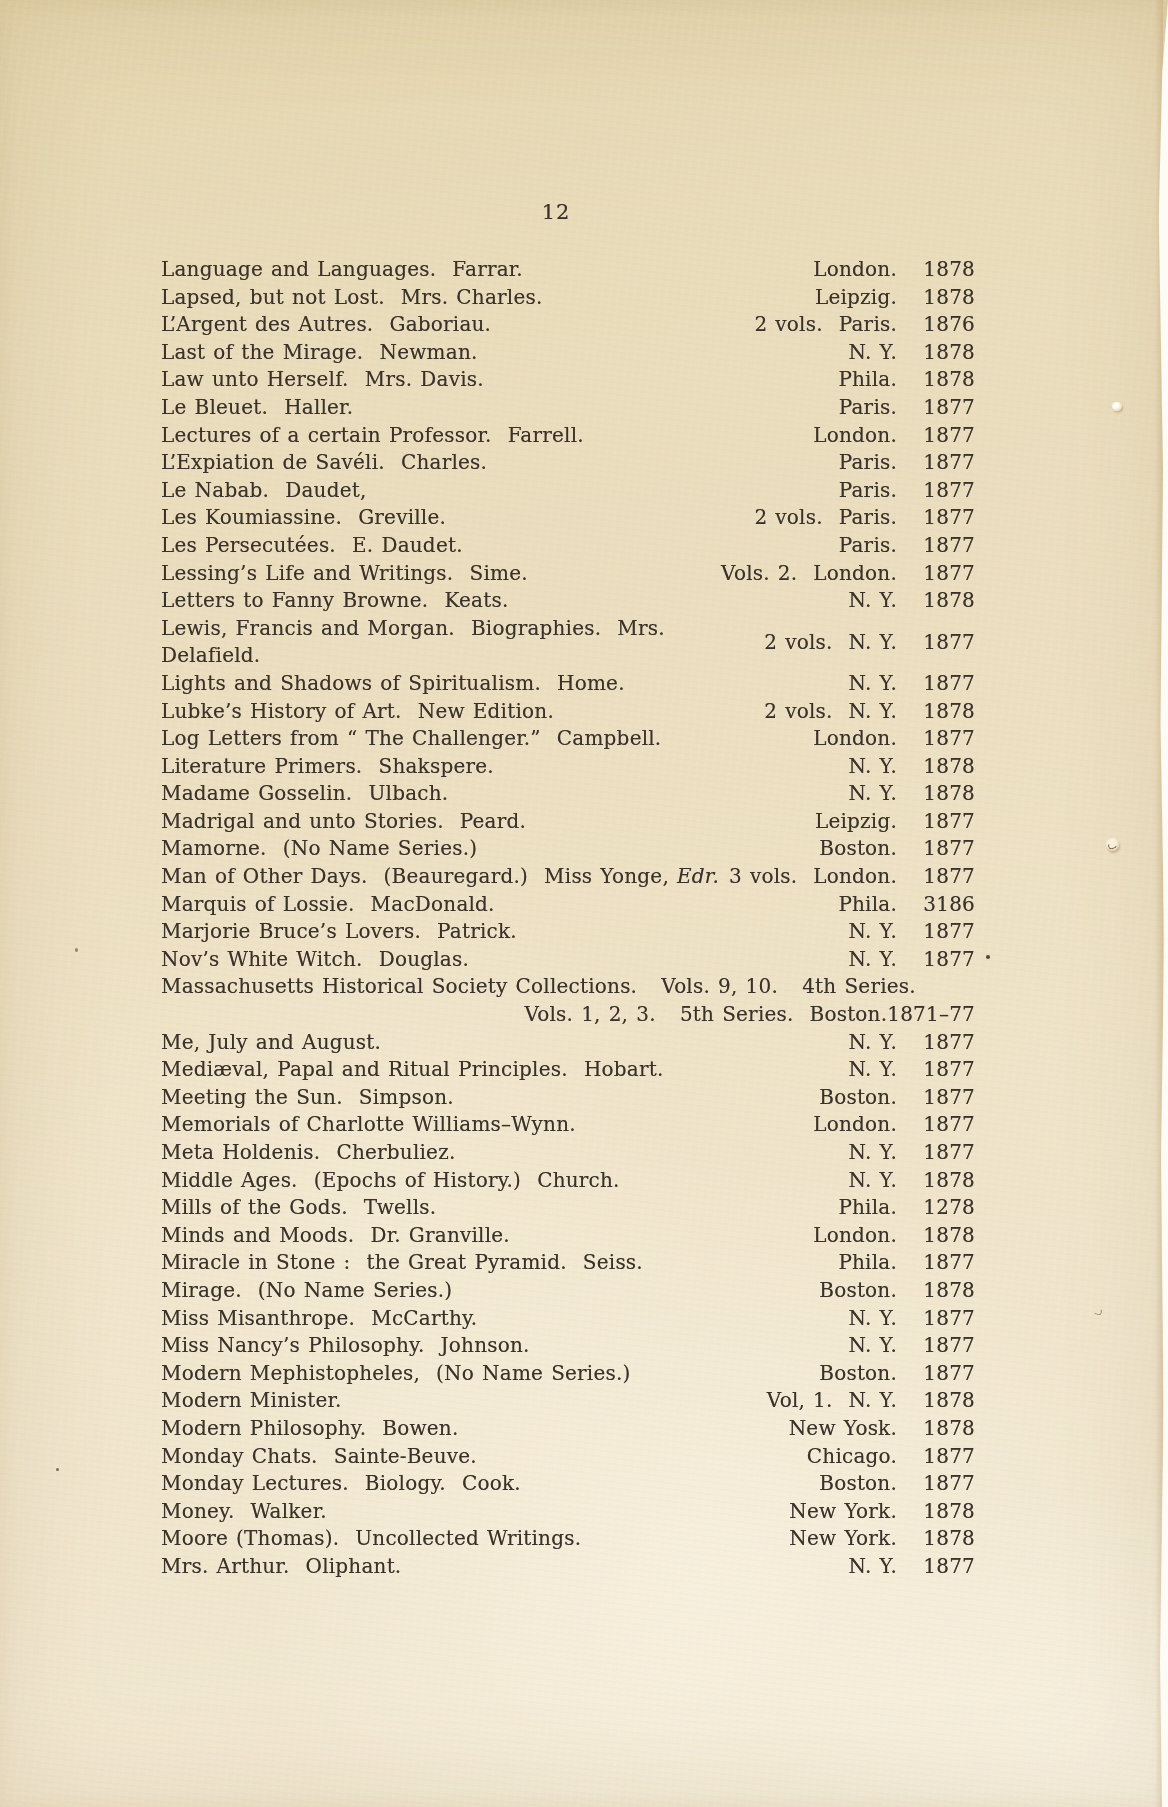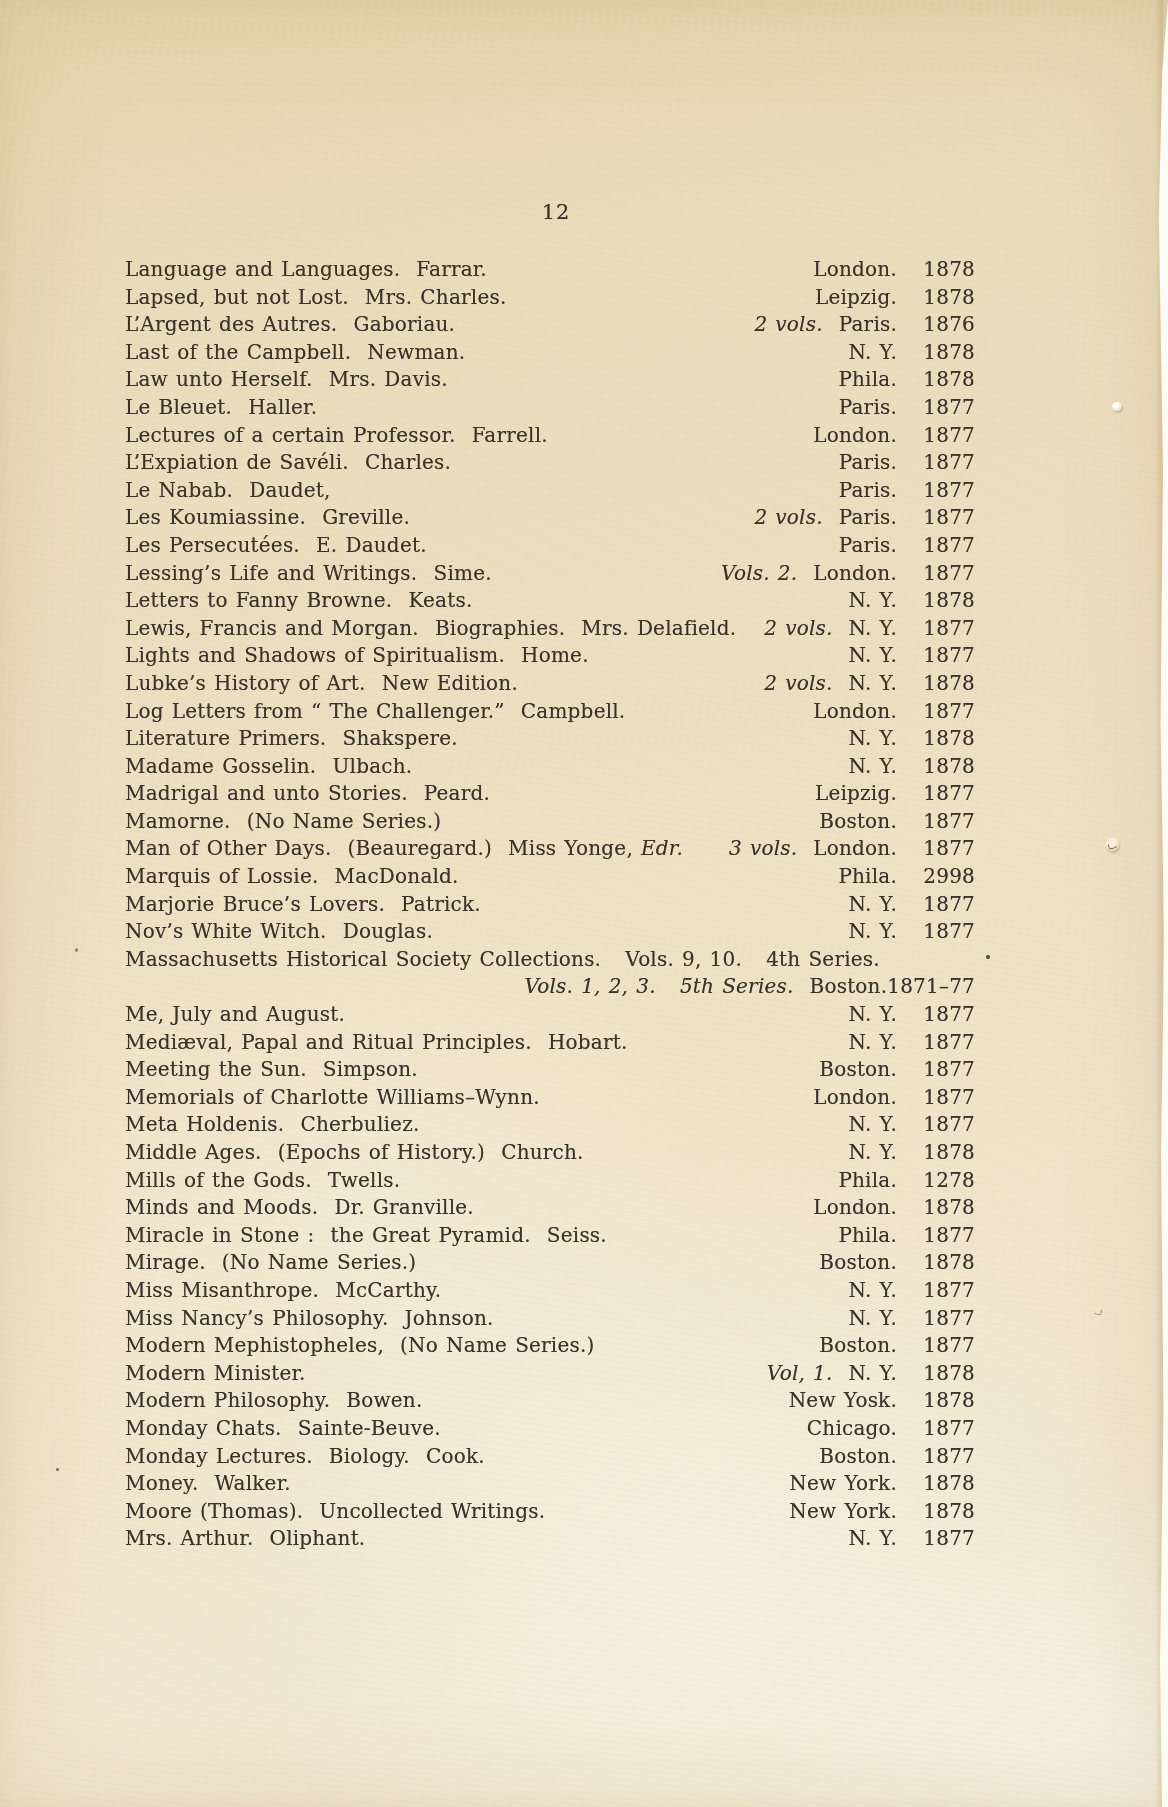--- a/index.html
+++ b/index.html
@@ -37,24 +37,24 @@
     position:absolute; top:200px; left:125px; width:850px; padding-left:12px;
     text-align:center; font-size:21px; letter-spacing:1px;
     color:var(--ink); text-shadow:0 0 .6px rgba(56,50,42,.55);
   }
   .catalog {
     position:absolute; top:256px; left:125px; width:850px;
     font-size:20px; line-height:27.6px; color:var(--ink);
     letter-spacing:.2px; word-spacing:1.5px;
     text-shadow:0 0 .6px rgba(56,50,42,.5);
   }
-  .row { display:flex; align-items:center; }
+  .row { display:flex; align-items:center;margin-left:36px; }
   .row .title { flex:1 1 auto; white-space:pre-wrap; }
   .row .title em { font-style:italic; }
-  .row .vols  { white-space:pre; margin-right:16px;font-style:italic; }
+  .row .vols  { white-space:pre; margin-right:16px; }
   .row .city  { white-space:pre; text-align:right; }
   .row .year  { min-width:78px; text-align:right; white-space:pre; }
   
   .artifact { position:absolute; pointer-events:none; }
   .dimple-top {
     left:1112px; top:402px; width:10px; height:9px; border-radius:50%;
     background:radial-gradient(circle at 35% 30%, #fffdf6 0 30%, #efe5cc 65%, rgba(140,110,60,.25));
     box-shadow:1px 1.5px 1.5px rgba(130,100,55,.35);
   }
   .dimple-curl {
@@ -101,21 +101,21 @@
 
   <div class="row">
     <span class="title">L’Argent des Autres.  Gaboriau.</span>
     <span class="vols">2 vols.</span>
     <span class="city">Paris.</span>
     <span class="year">1876</span>
   </div>
 
 
   <div class="row">
-    <span class="title">Last of the Campbell.  Newman.</span>
+    <span class="title">Last of the Mirage.  Newman.</span>
 
     <span class="city">N. Y.</span>
     <span class="year">1878</span>
   </div>
 
   <div class="row">
     <span class="title">Law unto Herself.  Mrs. Davis.</span>
 
     <span class="city">Phila.</span>
     <span class="year">1878</span>
@@ -237,21 +237,21 @@
     <span class="title">Man of Other Days.  (Beauregard.)  Miss Yonge, <em>Edr.</em></span>
     <span class="vols">3 vols.</span>
     <span class="city">London.</span>
     <span class="year">1877</span>
   </div>
 
   <div class="row">
     <span class="title">Marquis of Lossie.  MacDonald.</span>
 
     <span class="city">Phila.</span>
-    <span class="year">2998</span>
+    <span class="year">3186</span>
   </div>
 
   <div class="row">
     <span class="title">Marjorie Bruce’s Lovers.  Patrick.</span>
 
     <span class="city">N. Y.</span>
     <span class="year">1877</span>
   </div>
 
   <div class="row">

